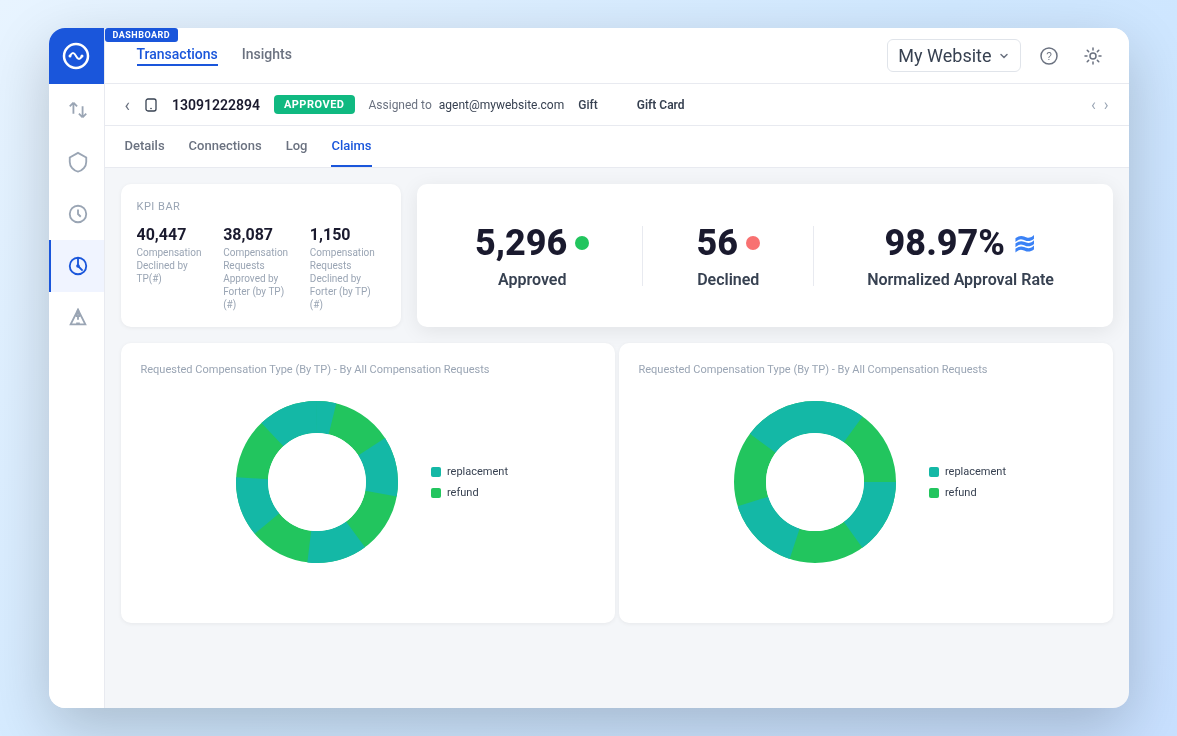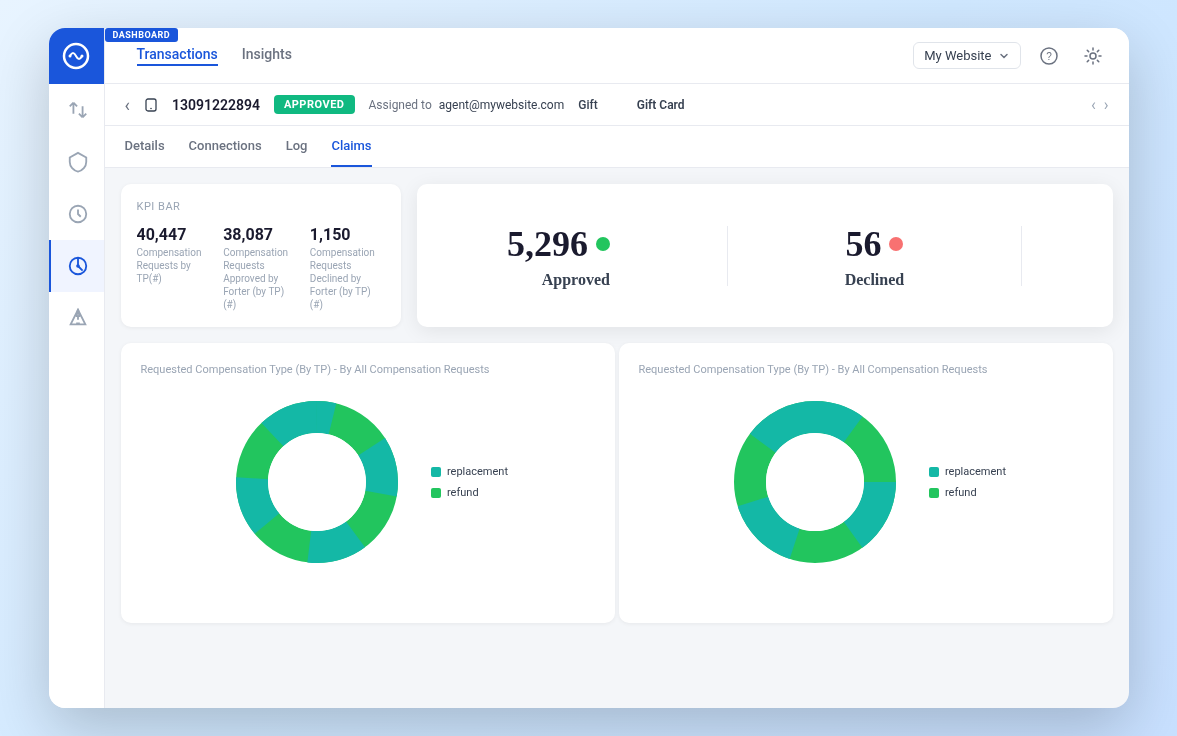--- a/index.html
+++ b/index.html
@@ -99,21 +99,21 @@
       gap: 12px;
     }
     .website-selector {
       display: flex;
       align-items: center;
       gap: 6px;
       background: #fff;
       border: 1px solid #e0e4ea;
       border-radius: 6px;
       padding: 5px 10px;
-      font-size: 13px;
+      font-size: 18px;
       color: #374151;
       cursor: pointer;
     }
     .icon-btn {
       width: 32px;
       height: 32px;
       display: flex;
       align-items: center;
       justify-content: center;
       color: #6b7280;
@@ -241,22 +241,21 @@
       background: #fff;
       border-radius: 10px;
       padding: 24px 32px;
       flex: 1;
       display: flex;
       align-items: center;
       justify-content: space-around;
       box-shadow: 0 4px 20px rgba(0,0,0,0.08);
     }
     .stat-item {
-      text-align: right;
-      font-family: Liberation Serif, serif;
+      text-align: center;
     }
     .stat-value {
       font-size: 36px;
       font-weight: 800;
       color: #1a1a2e;
       display: flex;
       align-items: center;
       gap: 8px;
       justify-content: center;
     }
@@ -466,21 +465,21 @@
 
     <div class="page-content">
 
       <div class="content-area">
 
         <div class="kpi-panel">
           <div class="kpi-panel-title">KPI Bar</div>
           <div class="kpi-items">
             <div class="kpi-item">
               <div class="kpi-value">40,447</div>
-              <div class="kpi-label">Compensation Requests by TP(#)</div>
+              <div class="kpi-label">Compensation Declined by TP(#)</div>
             </div>
             <div class="kpi-item">
               <div class="kpi-value">38,087</div>
               <div class="kpi-label">Compensation Requests Approved by Forter (by TP) (#)</div>
             </div>
             <div class="kpi-item">
               <div class="kpi-value">1,150</div>
               <div class="kpi-label">Compensation Requests Declined by Forter (by TP) (#)</div>
             </div>
           </div>
@@ -496,20 +495,27 @@
           </div>
           <div class="stat-divider"></div>
           <div class="stat-item">
             <div class="stat-value">
               <span>56</span>
               <div class="stat-dot-red"></div>
             </div>
             <div class="stat-label">Declined</div>
           </div>
           <div class="stat-divider"></div>
+          <div class="stat-item">
+            <div class="stat-value">
+              <span>98.97%</span>
+              <span class="stat-wave">≋</span>
+            </div>
+            <div class="stat-label">Normalized Approval Rate</div>
+          </div>
         </div>
       </div>
 
       <div class="charts-section">
 
         <div class="chart-panel">
           <div class="chart-title">Requested Compensation Type (By TP) - By All Compensation Requests</div>
           <div class="chart-body">
             <div class="donut-container">
               <svg viewBox="0 0 180 180" width="180" height="180">

